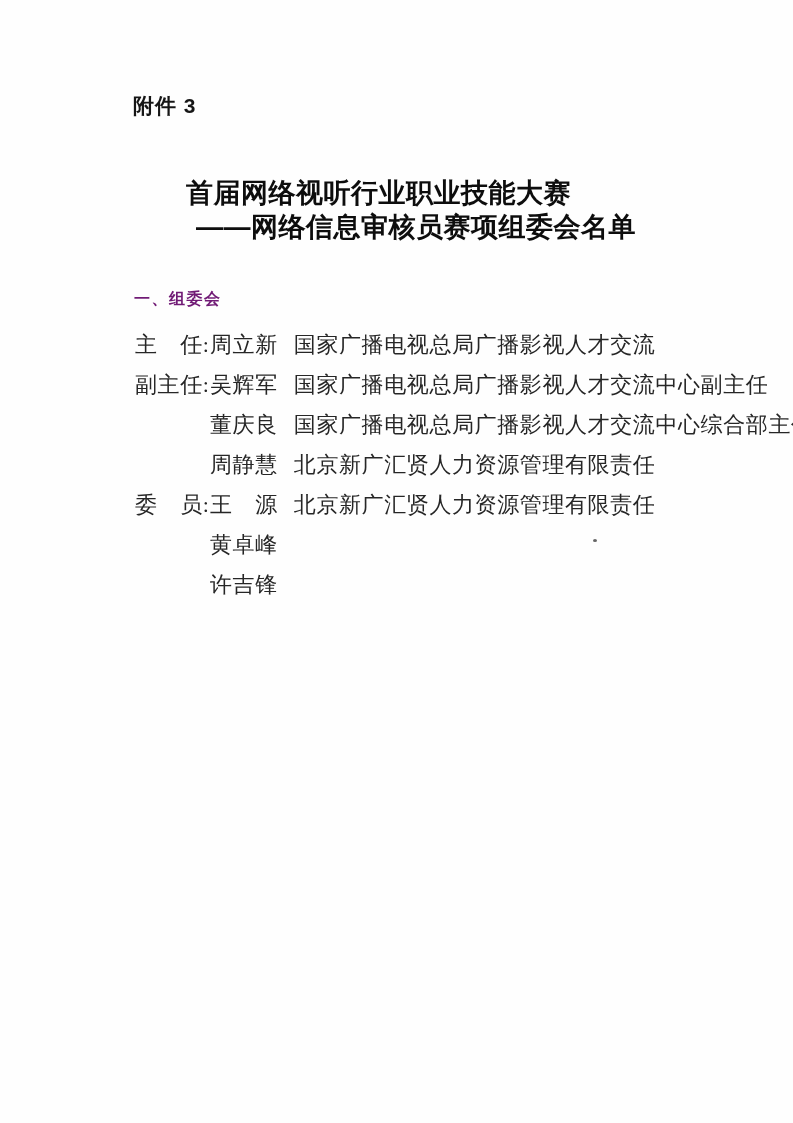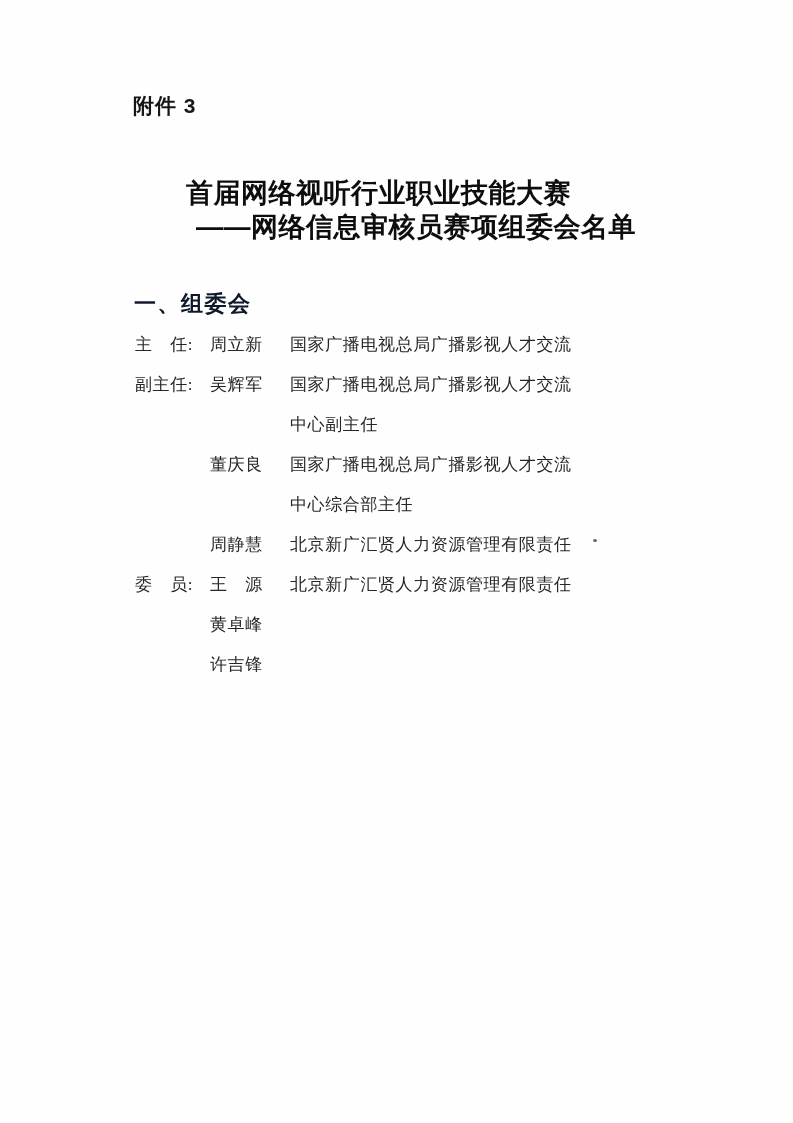--- a/index.html
+++ b/index.html
@@ -33,39 +33,39 @@
     white-space: pre;
   }
   .title-line-1 { left: 186px; top: 175px; }
   .title-line-2 { left: 160px; top: 209px; margin-left: 36px; }
   .section-heading {
     position: absolute;
     left: 134px;
     top: 289px;
     font-family: "Liberation Sans", sans-serif;
     font-weight: 700;
-    font-size: 22px;
-    color: #0f172a;
+    font-size: 16px;
+    color: #701a75;
     letter-spacing: 1.5px;
     white-space: pre;
   }
   .committee {
     position: absolute;
     left: 135px;
     top: 325px;
     width: 540px;
-    font-size: 17px;
+    font-size: 22px;
     line-height: 40px;
     letter-spacing: 0.6px;
     color: #262626;
   }
   .committee-row { display: flex; align-items: flex-start; }
   .role-label  { flex: 0 0 75px; white-space: pre; }
   .member-name { flex: 0 0 64px; white-space: pre; }
-  .member-desc { margin-left: 16px; display: flex; flex-direction: column; }
+  .member-desc { margin-left: 16px; display: flex; flex-direction: row; }
   .description-line { white-space: pre; }
   .scan-artifact-dot {
     position: absolute;
     left: 593px;
     top: 539px;
     width: 4px;
     height: 3px;
     border-radius: 50%;
     background: #4a4a4a;
     opacity: 0.85;

